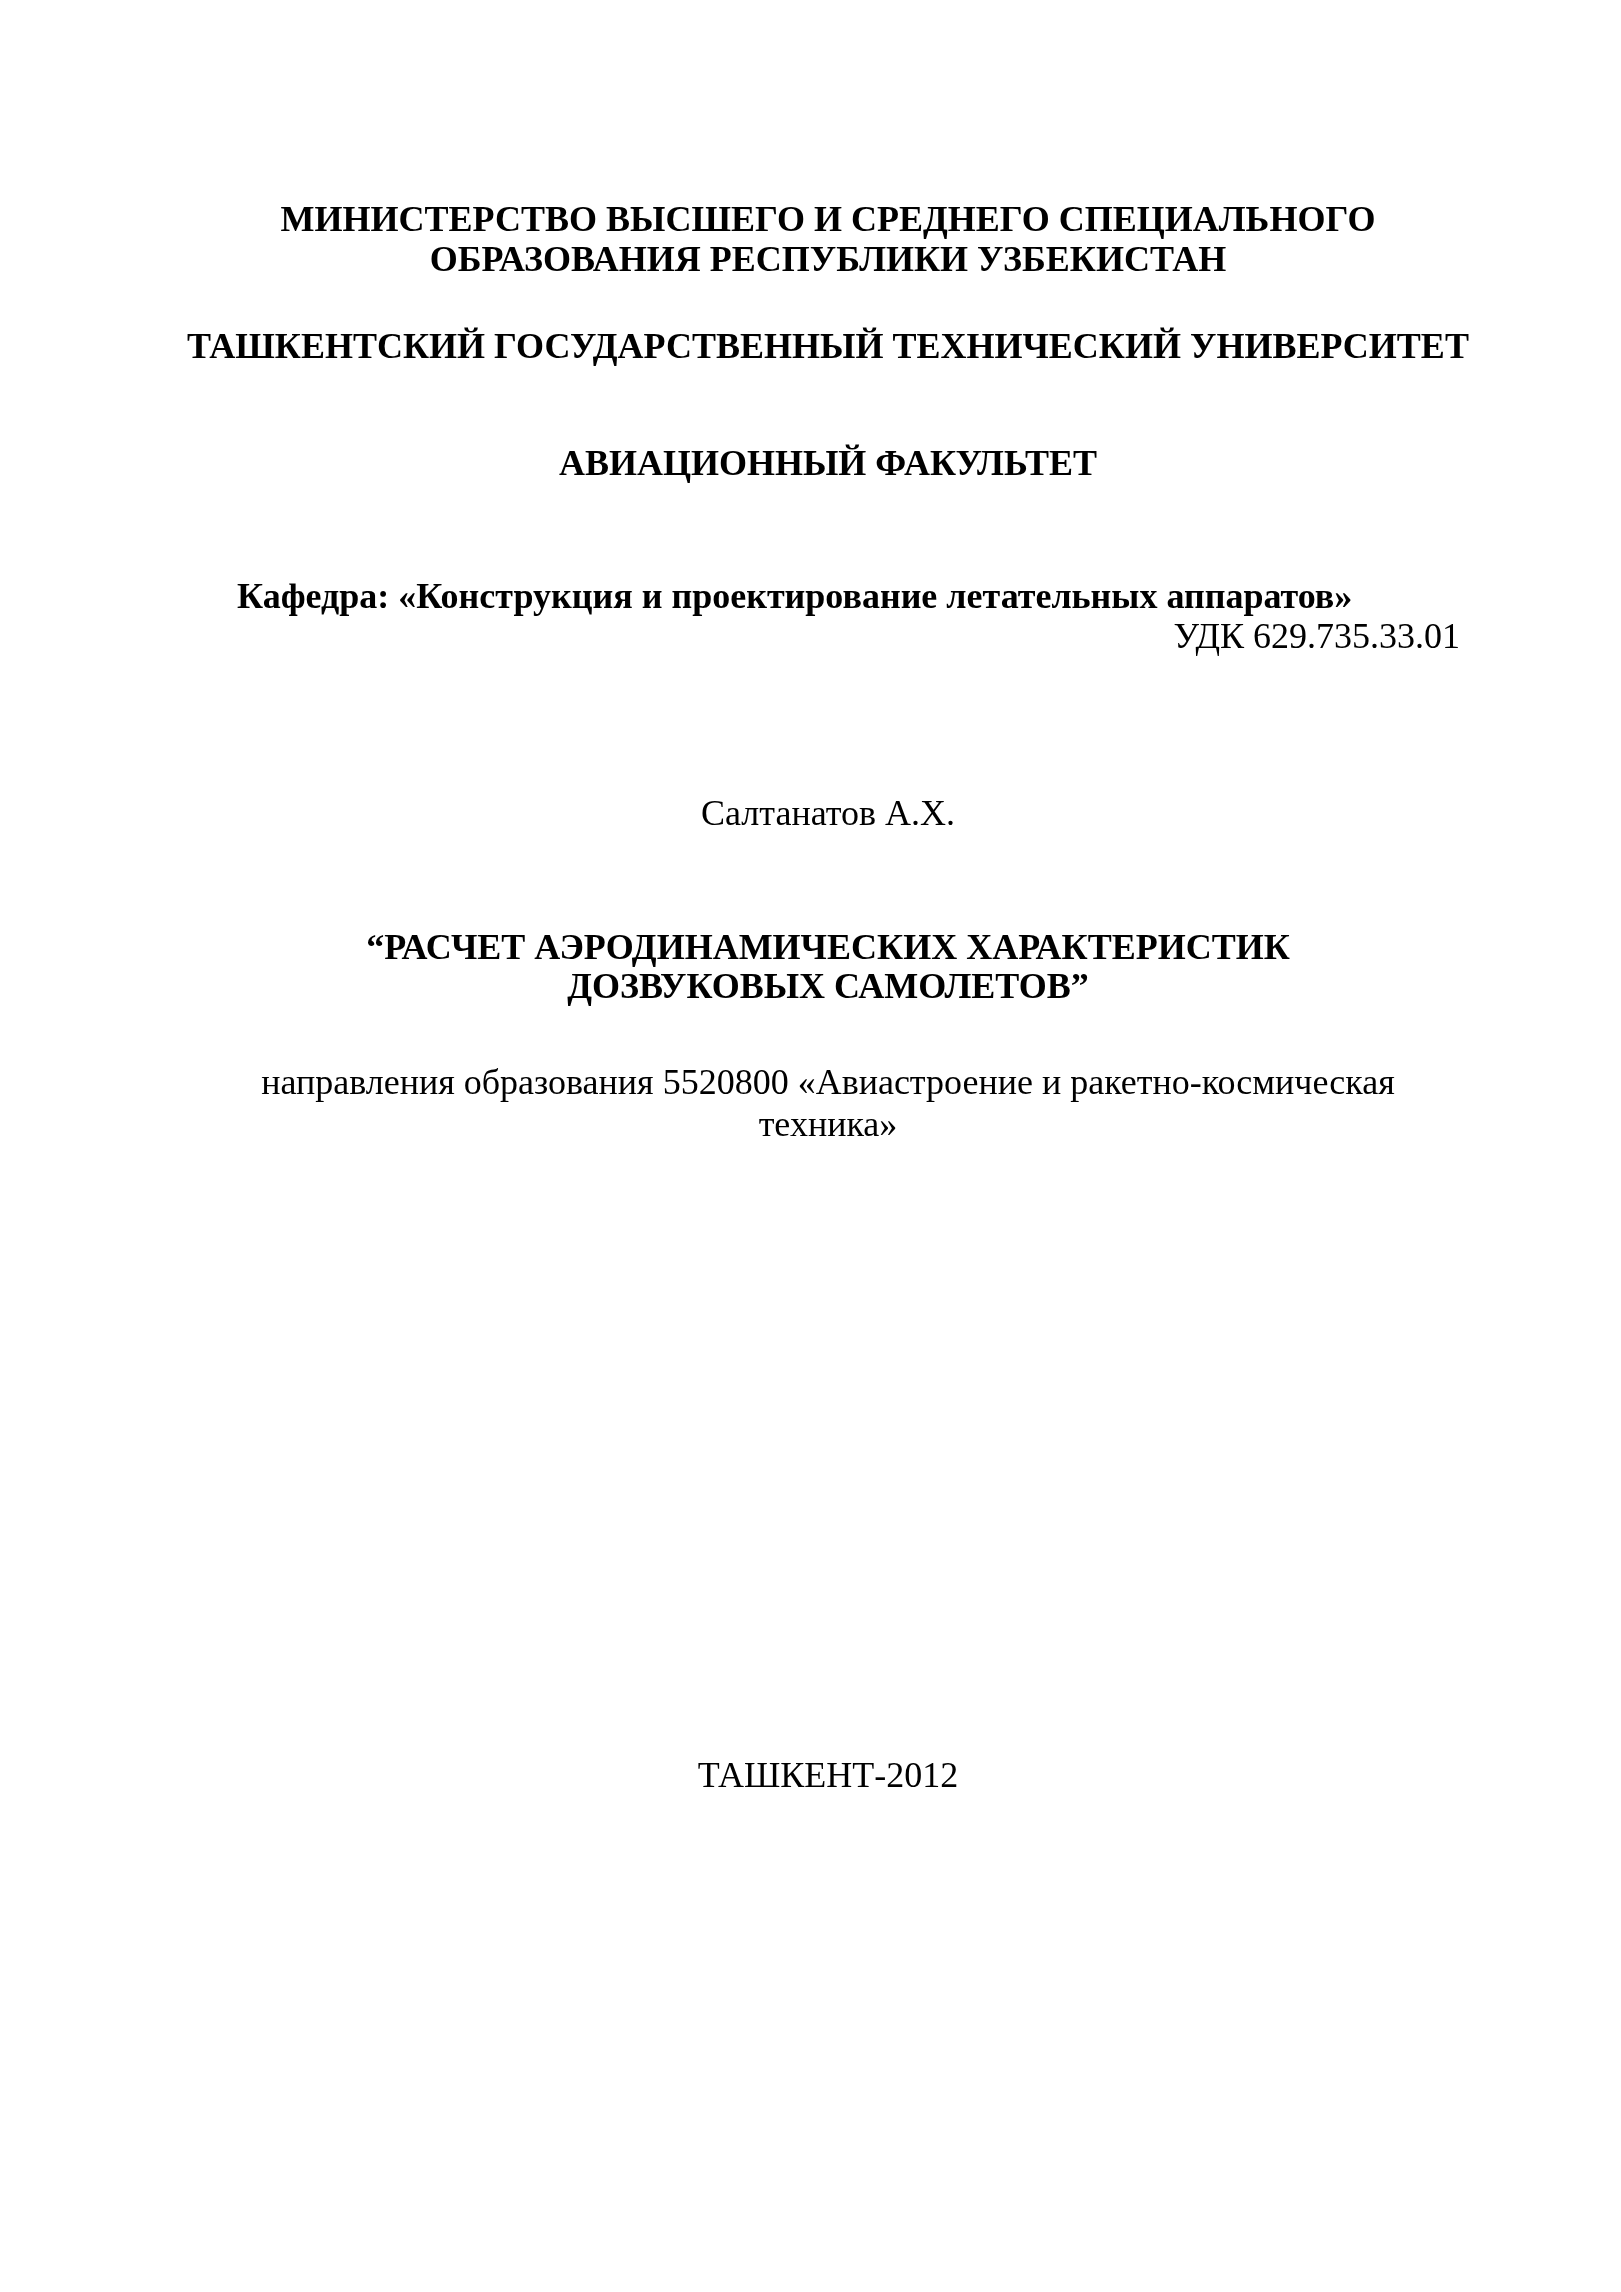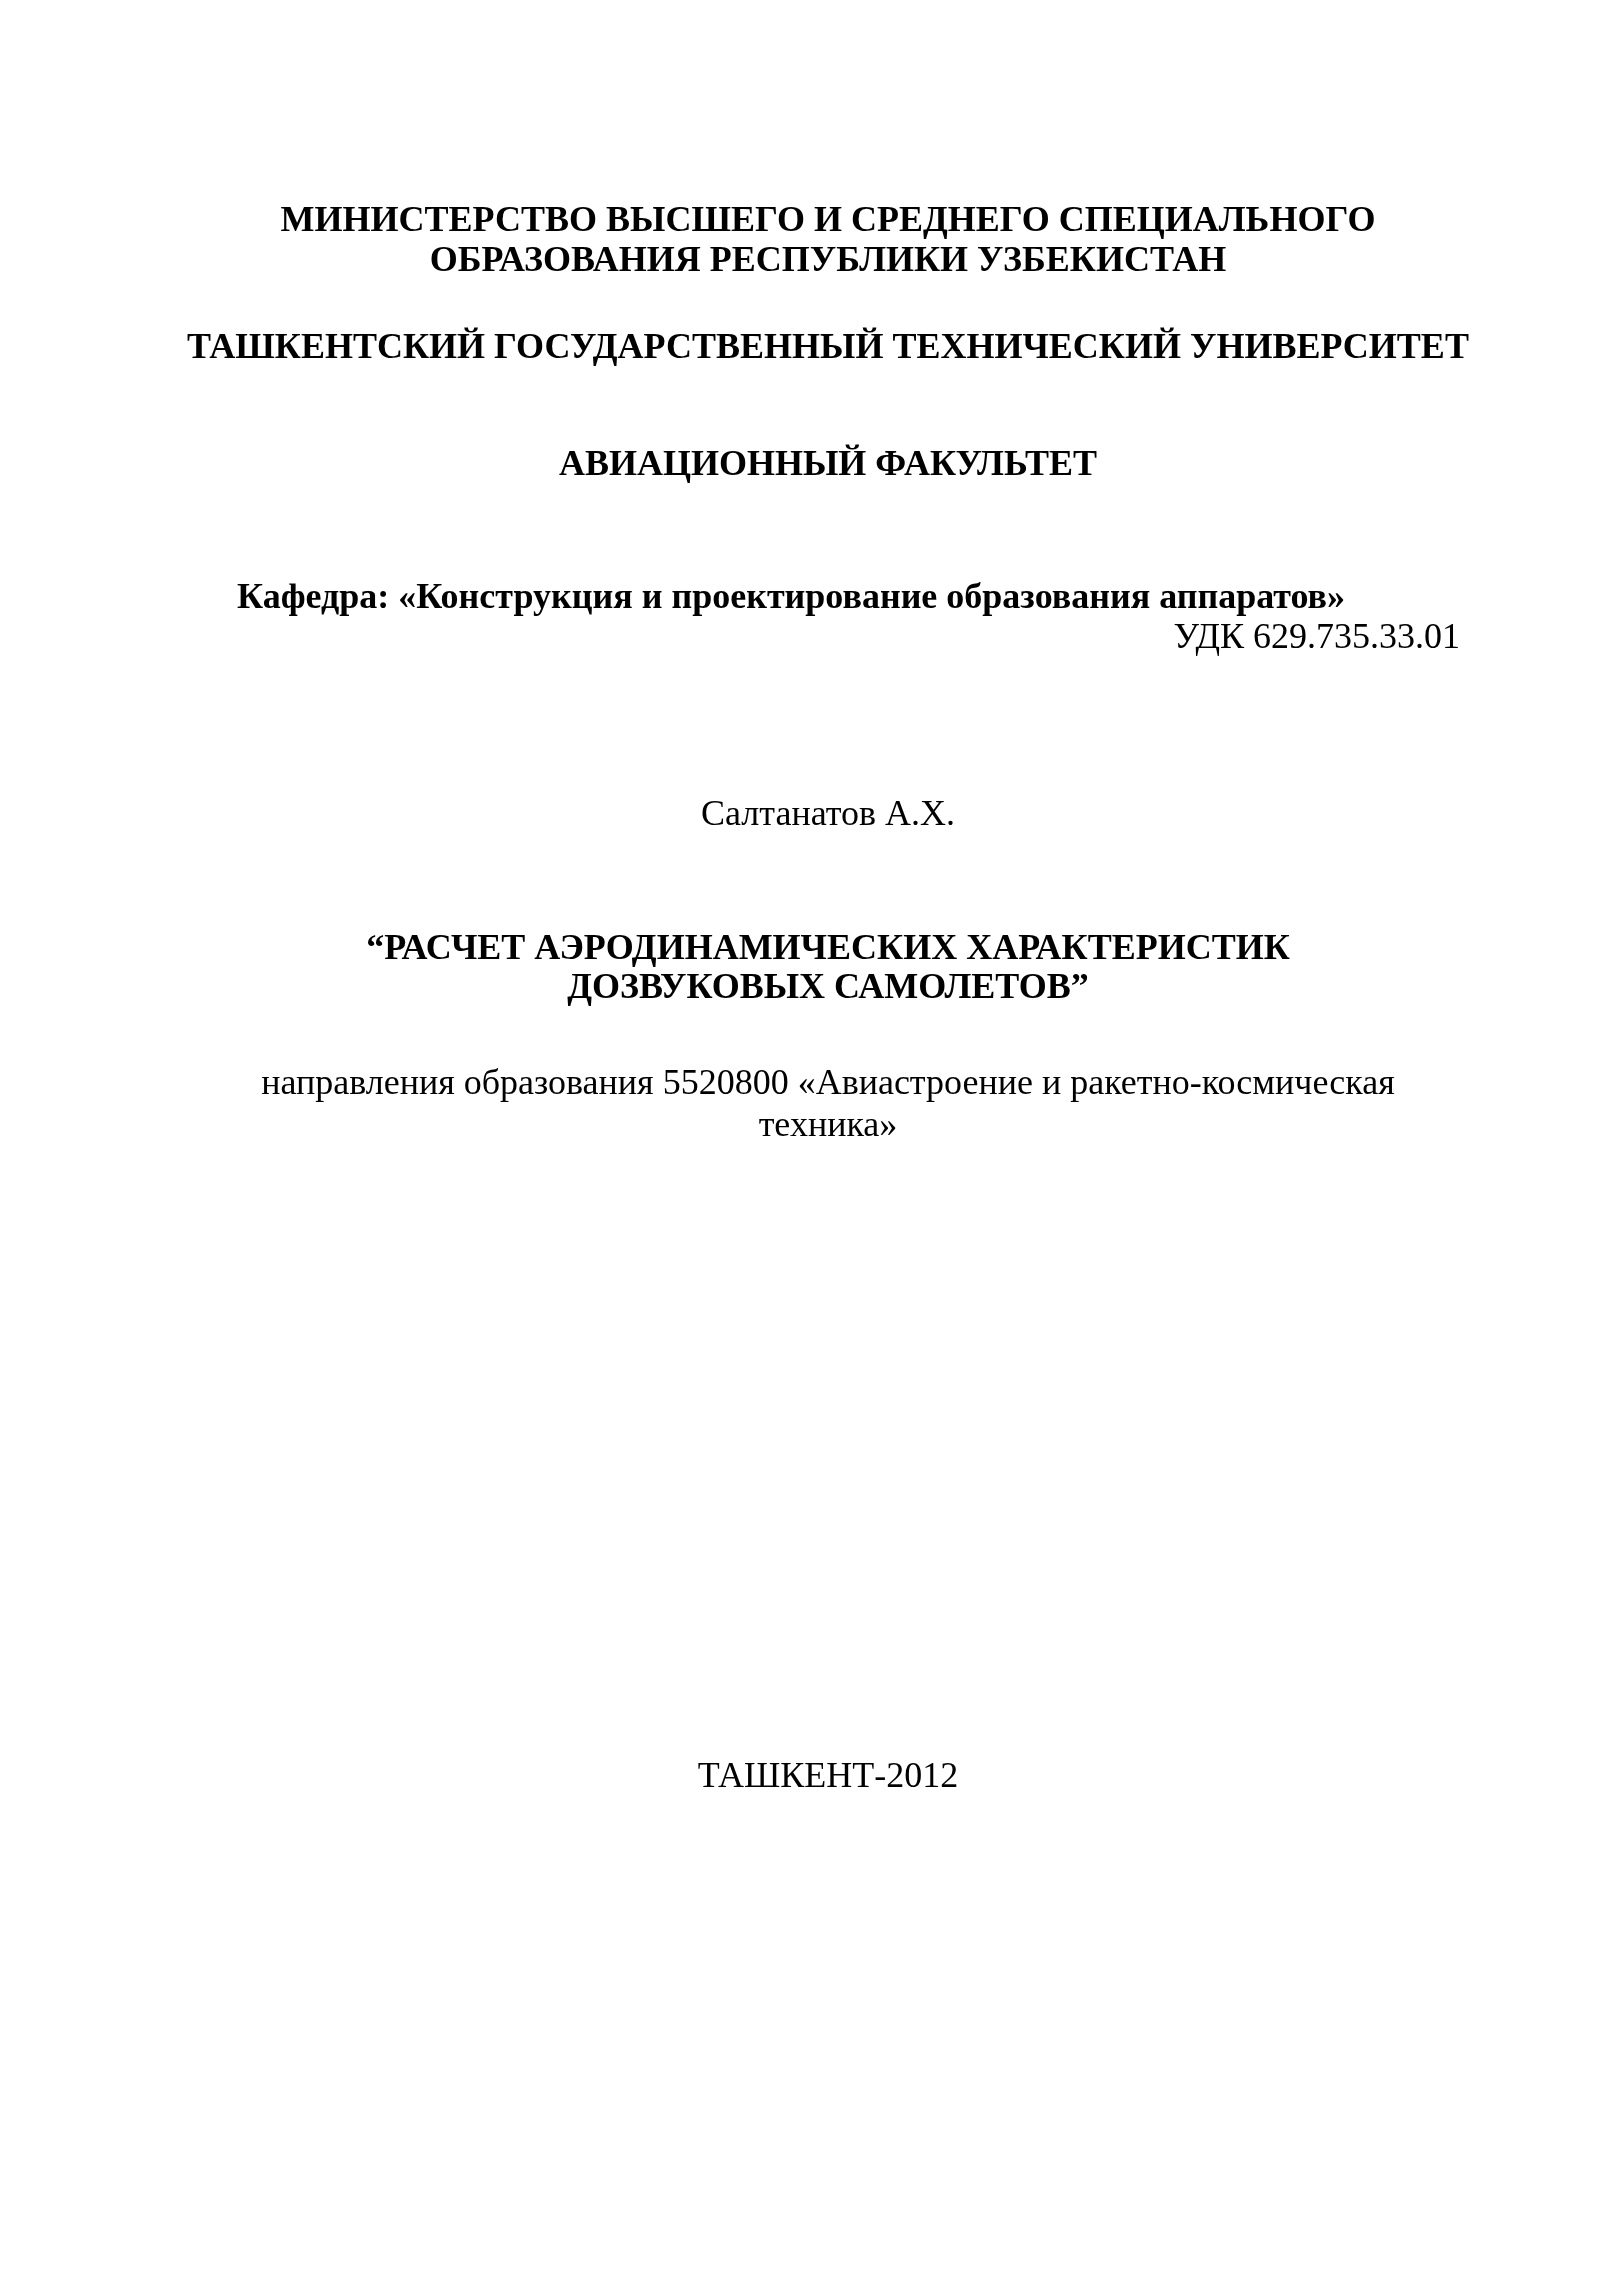--- a/index.html
+++ b/index.html
@@ -49,21 +49,21 @@
 <div class="page">
 
   <div class="line center bold" style="top:199px;">МИНИСТЕРСТВО ВЫСШЕГО И СРЕДНЕГО СПЕЦИАЛЬНОГО</div>
 
   <div class="line center bold" style="top:239px;">ОБРАЗОВАНИЯ РЕСПУБЛИКИ УЗБЕКИСТАН</div>
 
   <div class="line center bold" style="top:326px;">ТАШКЕНТСКИЙ ГОСУДАРСТВЕННЫЙ ТЕХНИЧЕСКИЙ УНИВЕРСИТЕТ</div>
 
   <div class="line center bold" style="top:443px;">АВИАЦИОННЫЙ ФАКУЛЬТЕТ</div>
 
-  <div class="line left bold" style="top:576px; left:237px;">Кафедра: «Конструкция и проектирование образования аппаратов»</div>
+  <div class="line left bold" style="top:576px; left:237px;">Кафедра: «Конструкция и проектирование летательных аппаратов»</div>
 
   <div class="line right normal" style="top:616px;">УДК 629.735.33.01</div>
 
   <div class="line center normal" style="top:793px;">Салтанатов А.Х.</div>
 
   <div class="line center bold" style="top:927px;">“РАСЧЕТ АЭРОДИНАМИЧЕСКИХ ХАРАКТЕРИСТИК</div>
 
   <div class="line center bold" style="top:966px;">ДОЗВУКОВЫХ САМОЛЕТОВ”</div>
 
   <div class="line center normal" style="top:1062px;">направления образования 5520800 «Авиастроение и ракетно-космическая</div>

